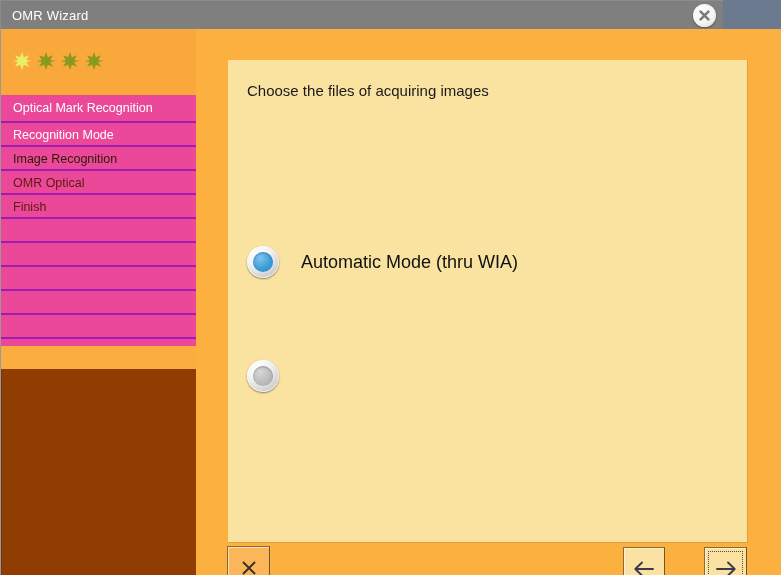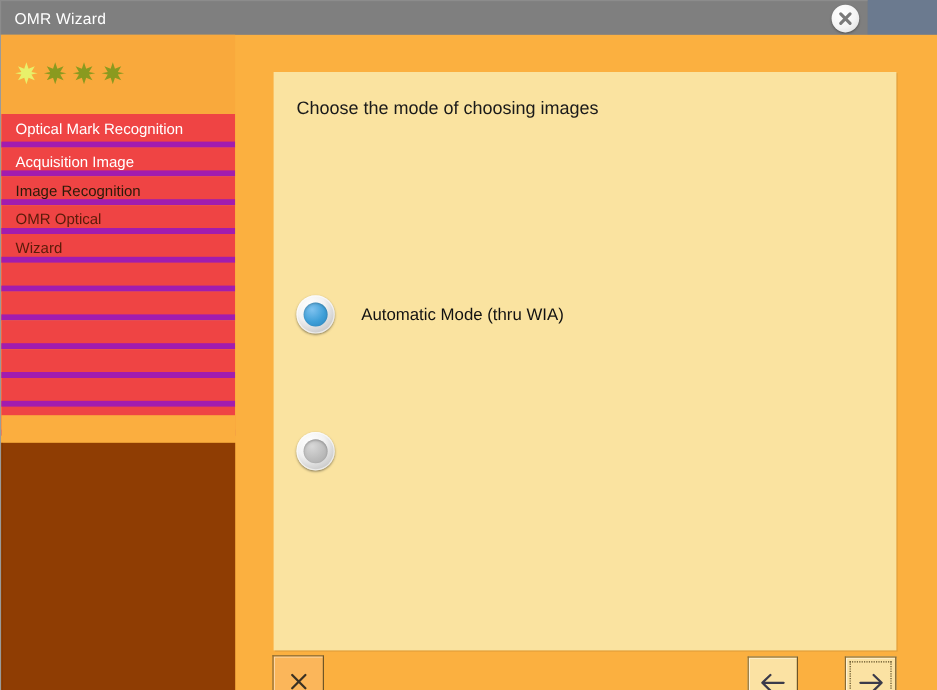--- a/index.html
+++ b/index.html
@@ -89,22 +89,22 @@
 
   #sidebar-steps {
     position: absolute;
     left: 0; top: 66px;
     width: 195px;
   }
   .side-item {
     position: relative;
     height: 24px;
     line-height: 24px;
-    background: #ef4444;
-    border-bottom: 5px solid #a21caf;
+    background: #ec4899;
+    border-bottom: 2px solid #a21caf;
     box-sizing: border-box;
     padding-left: 12px;
     font-size: 12.5px;
     white-space: nowrap;
     cursor: pointer;
   }
   .side-item.header { height: 28px; line-height: 27px; }
   .side-item.blank { cursor: default; }
   .c-white { color: #ffffff; }
   .c-dark  { color: #2b1a08; }
@@ -172,21 +172,21 @@
   .radio-inner.on {
     background: radial-gradient(circle at 36% 30%, #7fc2ef 0%, #3e9fd8 55%, #2b86c0 100%);
     box-shadow: inset 0 1px 2px rgba(0,0,0,0.25);
   }
   .radio-inner.off {
     background: radial-gradient(circle at 36% 30%, #d8d8d8 0%, #bdbdbd 55%, #a8a8a8 100%);
     box-shadow: inset 0 1px 2px rgba(0,0,0,0.25);
   }
   .radio-label {
     margin-left: 22px;
-    font-size: 14px;
+    font-size: 18px;
     color: #111111;
     white-space: nowrap;
   }
 
   
   .btn {
     position: absolute;
     box-sizing: border-box;
     background: #fbb65a;
     border: 1px solid #8a6a30;
@@ -250,38 +250,38 @@
             <path d="M10 0.8 L11.8 6.3 L17 4.2 L14.2 9 L19.4 10 L14.2 11 L17 15.8 L11.8 13.7 L10 19.2 L8.2 13.7 L3 15.8 L5.8 11 L0.6 10 L5.8 9 L3 4.2 L8.2 6.3 Z" fill="#8a9a1f"></path>
           </svg>
           <svg class="star" width="20" height="20" viewBox="0 0 20 20">
             <path d="M10 0.8 L11.8 6.3 L17 4.2 L14.2 9 L19.4 10 L14.2 11 L17 15.8 L11.8 13.7 L10 19.2 L8.2 13.7 L3 15.8 L5.8 11 L0.6 10 L5.8 9 L3 4.2 L8.2 6.3 Z" fill="#8a9a1f"></path>
           </svg>
         </div>
       </div>
 
       <div id="sidebar-steps">
         <div class="side-item header c-white">Optical Mark Recognition</div>
-        <div class="side-item c-white">Acquisition Image</div>
+        <div class="side-item c-white">Recognition Mode</div>
         <div class="side-item c-dark">Image Recognition</div>
         <div class="side-item c-maroon">OMR Optical</div>
-        <div class="side-item c-maroon">Wizard</div>
+        <div class="side-item c-maroon">Finish</div>
         <div class="side-item blank"></div>
         <div class="side-item blank"></div>
         <div class="side-item blank"></div>
         <div class="side-item blank"></div>
         <div class="side-item blank"></div>
         <div class="side-item blank"></div>
       </div>
 
       <div id="sidebar-bar"></div>
       <div id="sidebar-footer"></div>
     </div>
 
     <div id="main-panel">
-      <div id="panel-title">Choose the mode of choosing images</div>
+      <div id="panel-title">Choose the files of acquiring images</div>
 
       <div class="radio-row" id="radio-row-0">
         <div class="radio">
           <div class="radio-outer"></div>
           <div class="radio-inner on"></div>
         </div>
         <div class="radio-label">Automatic Mode (thru WIA)</div>
       </div>
 
       <div class="radio-row" id="radio-row-1">

